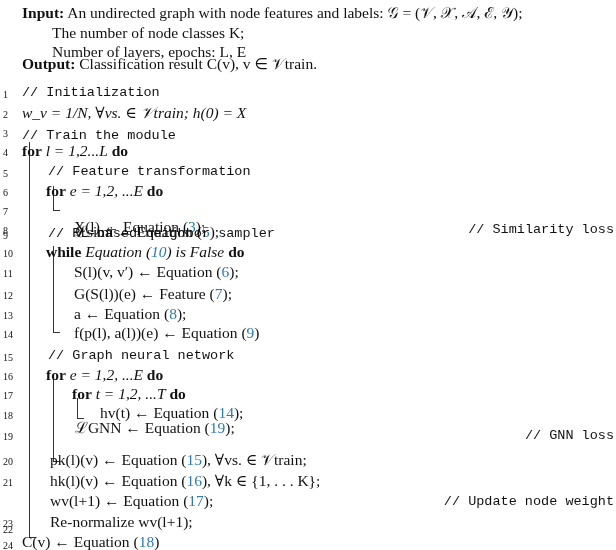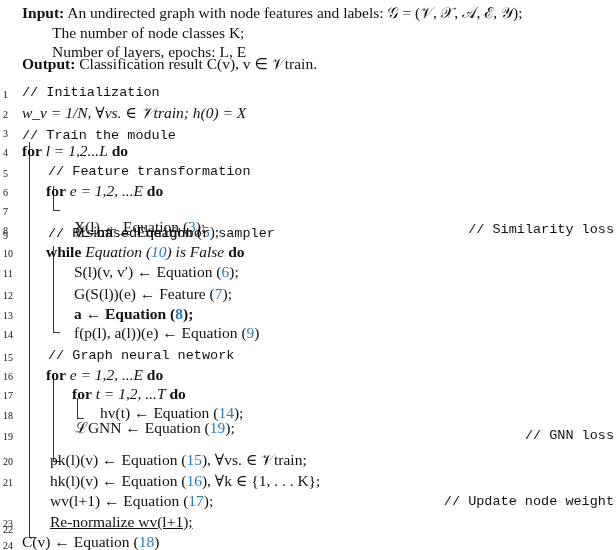--- a/index.html
+++ b/index.html
@@ -88,21 +88,21 @@
 <div class="line serif" style="left:74px; top:263px;">
   <span>S(l)(v, v′) ← Equation (</span><span class="ref">6</span><span>);</span>
 </div>
 
 <div class="lnum" style="top:290px;">12</div>
 <div class="line serif" style="left:74px; top:285px;">
   <span>G(S(l))(e) ← Feature (</span><span class="ref">7</span><span>);</span>
 </div>
 
 <div class="lnum" style="top:310px;">13</div>
-<div class="line serif" style="left:74px; top:305px;font-weight:bold;">
+<div class="line serif" style="left:74px; top:305px;">
   <span>a ← Equation (</span><span class="ref">8</span><span>);</span>
 </div>
 
 <div class="lnum" style="top:329px;">14</div>
 <div class="line serif" style="left:74px; top:324px;">
   <span>f(p(l), a(l))(e) ← Equation (</span><span class="ref">9</span><span>)</span>
 </div>
 
 <div class="lnum" style="top:352px;">15</div>
 <div class="line mono" style="left:48px; top:348px;">// Graph neural network</div>
@@ -142,18 +142,18 @@
   <span>hk(l)(v) ← Equation (</span><span class="ref">16</span><span>), ∀k ∈ {1, . . . K};</span>
 </div>
 
 <div class="lnum" style="top:524px;">22</div>
 <div class="line serif" style="left:50px; top:492px;">
   <span>wv(l+1) ← Equation (</span><span class="ref">17</span><span>);</span>
 </div>
 <div class="rcomment mono" style="top:494px;">// Update node weight</div>
 
 <div class="lnum" style="top:518px;">23</div>
-<div class="line serif" style="left:50px; top:513px;text-decoration:underline;">Re-normalize wv(l+1);</div>
+<div class="line serif" style="left:50px; top:513px;">Re-normalize wv(l+1);</div>
 
 <div class="lnum" style="top:540px;">24</div>
 <div class="line serif" style="left:22px; top:533px;">
   <span>C(v) ← Equation (</span><span class="ref">18</span><span>)</span>
 </div>
 
 </body></html>

